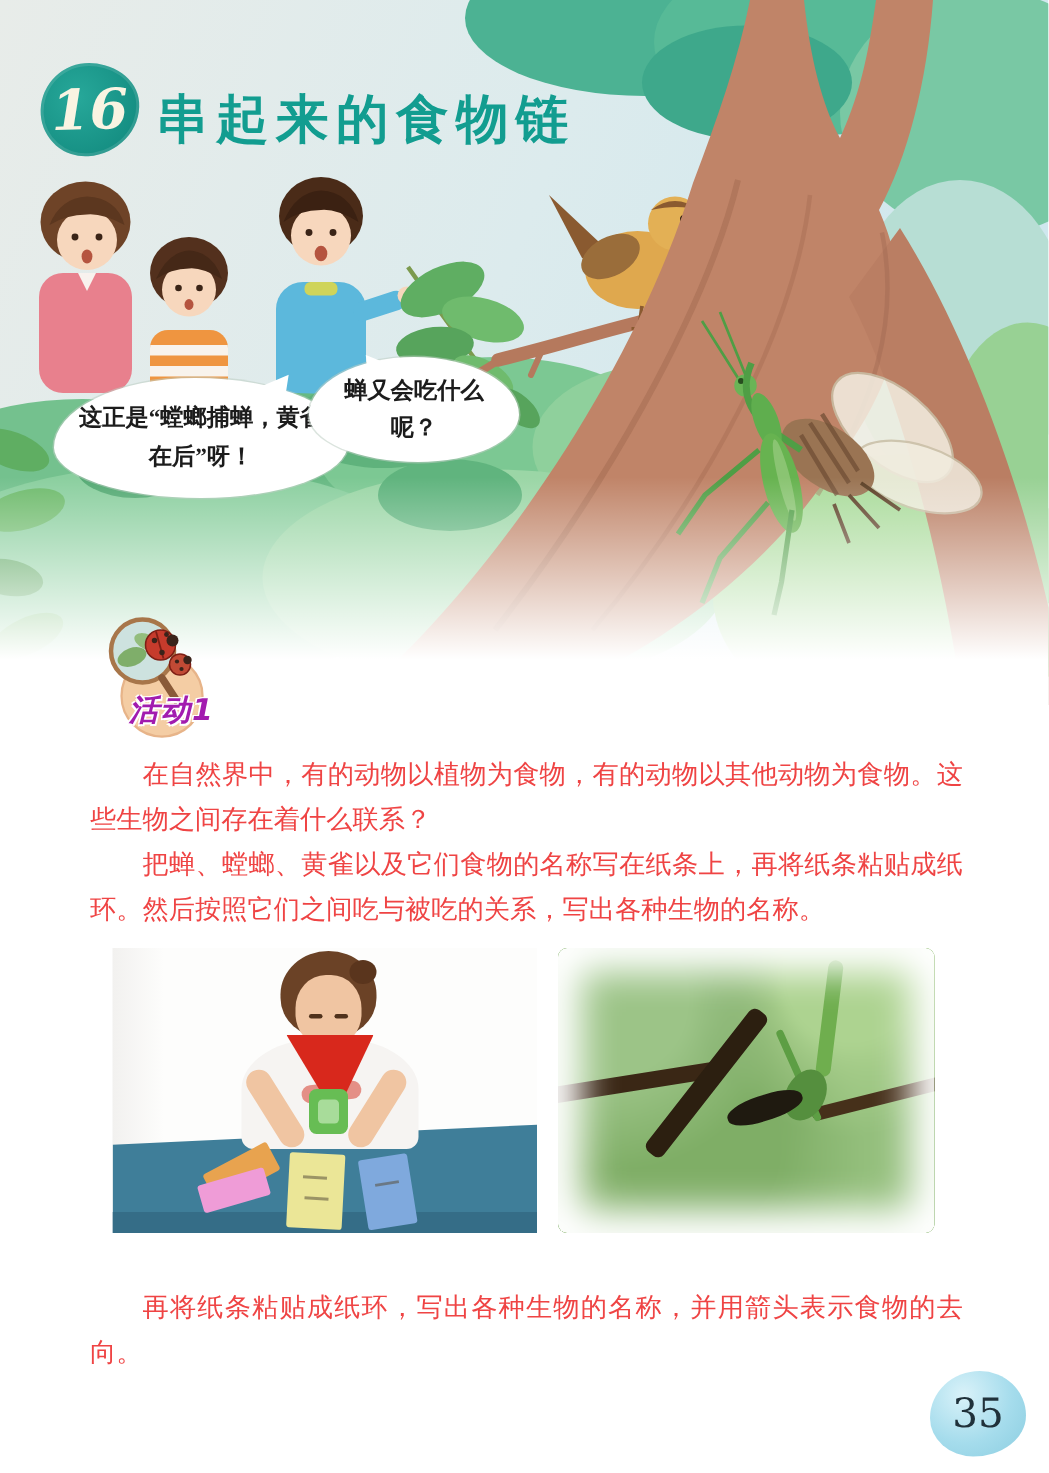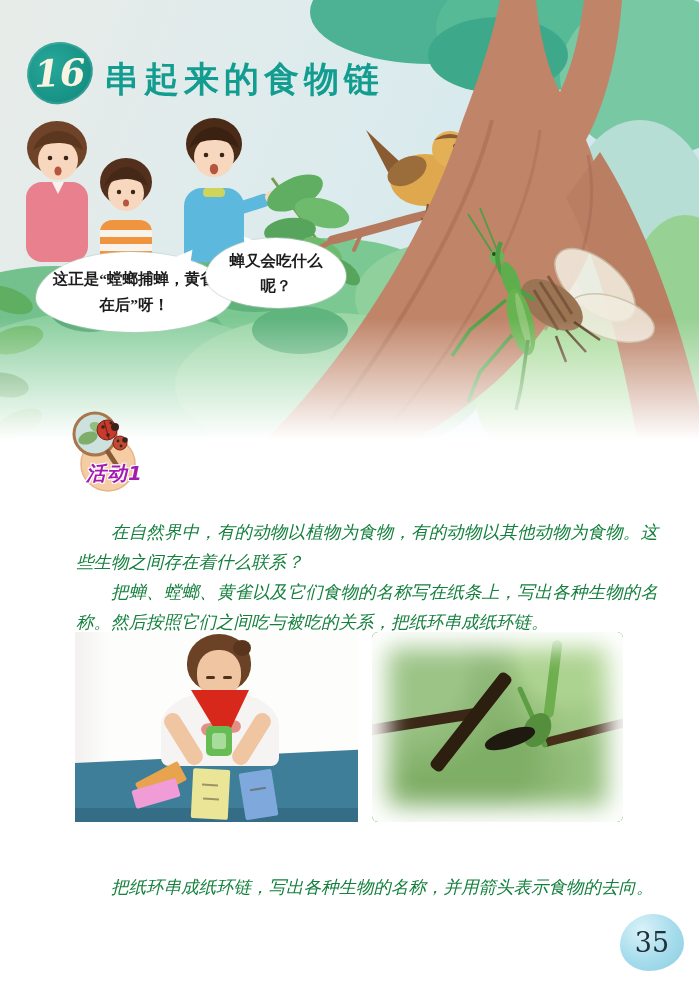--- a/index.html
+++ b/index.html
@@ -62,23 +62,23 @@
     font-size:20px;color:#a21caf;letter-spacing:1px;
     text-shadow:-1px -1px 0 #fff,1px -1px 0 #fff,-1px 1px 0 #fff,1px 1px 0 #fff;
   }
   .activity-title{
     position:absolute;left:147px;top:449px;margin:0;
     font-family:"DejaVu Sans","Liberation Sans",sans-serif;
     font-size:31px;font-weight:bold;letter-spacing:4px;color:#14a094;
   }
   
   .body-para{
-    position:absolute;left:60px;width:582px;margin:16px;
-    font-size:17.5px;line-height:30px;color:#15803d;
-    text-align:justify;text-indent:2em;font-style:italic;
+    position:absolute;left:60px;width:582px;margin:0;
+    font-size:17.5px;line-height:30px;color:#ef4444;
+    text-align:justify;text-indent:2em;
   }
   .para-1{top:501px;}
   .para-2{top:561px;}
   .closing-para{top:856px;}
   
   .photo{position:absolute;top:632px;height:190px;overflow:hidden;}
   .photo *{position:absolute;}
   .photo-girl{left:75px;width:283px;background:linear-gradient(90deg,#f2f1ef,#fdfdfc 12%,#fdfdfc);}
   .pg-table{left:0;top:0;width:283px;height:190px;background:#3f7e99;
     clip-path:polygon(0 69%,100% 62%,100% 100%,0 100%);}
@@ -315,21 +315,21 @@
     <circle cx="44" cy="27" r="1.8" fill="#3a231a"></circle>
     <circle cx="47" cy="15" r="1.6" fill="#3a231a"></circle>
     <circle cx="56" cy="35" r="7" fill="#c14a35" stroke="#7e1f15" stroke-width="1"></circle>
     <circle cx="61" cy="32" r="2.8" fill="#3a231a"></circle>
     <circle cx="54" cy="33" r="1.4" fill="#3a231a"></circle>
     <circle cx="57" cy="38" r="1.4" fill="#3a231a"></circle>
   </svg>
   <span class="activity-label">活动1</span>
 
   <p class="body-para para-1">在自然界中，有的动物以植物为食物，有的动物以其他动物为食物。这些生物之间存在着什么联系？</p>
-  <p class="body-para para-2">把蝉、螳螂、黄雀以及它们食物的名称写在纸条上，写出各种生物的名称。然后按照它们之间吃与被吃的关系，把纸环串成纸环链。</p>
+  <p class="body-para para-2">把蝉、螳螂、黄雀以及它们食物的名称写在纸条上，再将纸条粘贴成纸环。然后按照它们之间吃与被吃的关系，写出各种生物的名称。</p>
 
   <div class="photo photo-girl">
     <div class="pg-table"></div>
     <div class="pg-table-edge"></div>
     <div class="pg-hair"></div>
     <div class="pg-bun"></div>
     <div class="pg-face"></div>
     <div class="pg-eye l"></div>
     <div class="pg-eye r"></div>
     <div class="pg-shirt"></div>
@@ -353,19 +353,19 @@
     <div class="pm-twig t1"></div>
     <div class="pm-twig t2"></div>
     <div class="pm-twig t3"></div>
     <div class="pm-abdomen"></div>
     <div class="pm-leg"></div>
     <div class="pm-body"></div>
     <div class="pm-prey"></div>
     <div class="pm-vignette"></div>
   </div>
 
-  <p class="body-para closing-para">把纸环串成纸环链，写出各种生物的名称，并用箭头表示食物的去向。</p>
+  <p class="body-para closing-para">再将纸条粘贴成纸环，写出各种生物的名称，并用箭头表示食物的去向。</p>
 
   <div class="page-pebble">
     <span>35</span>
   </div>
 
 </div>
 
 </body></html>

